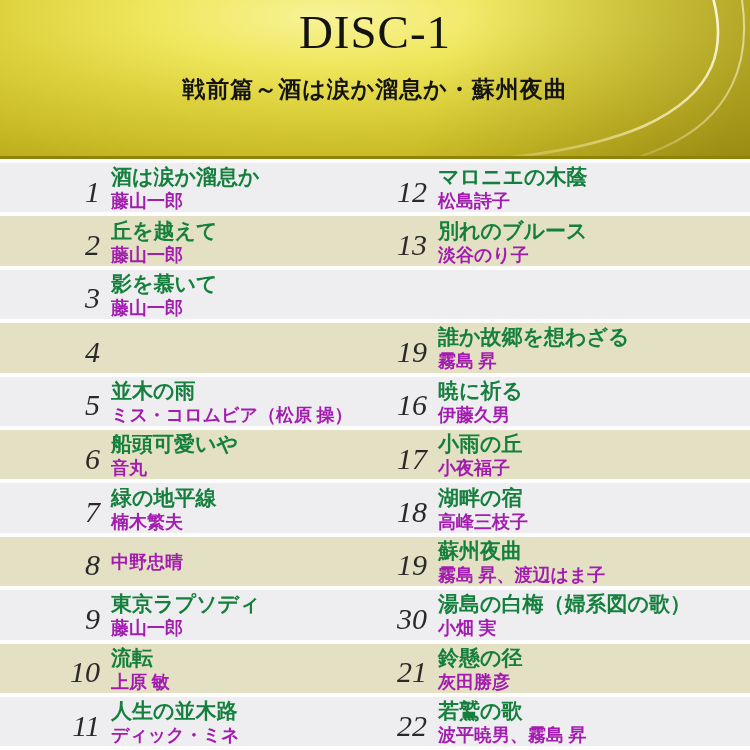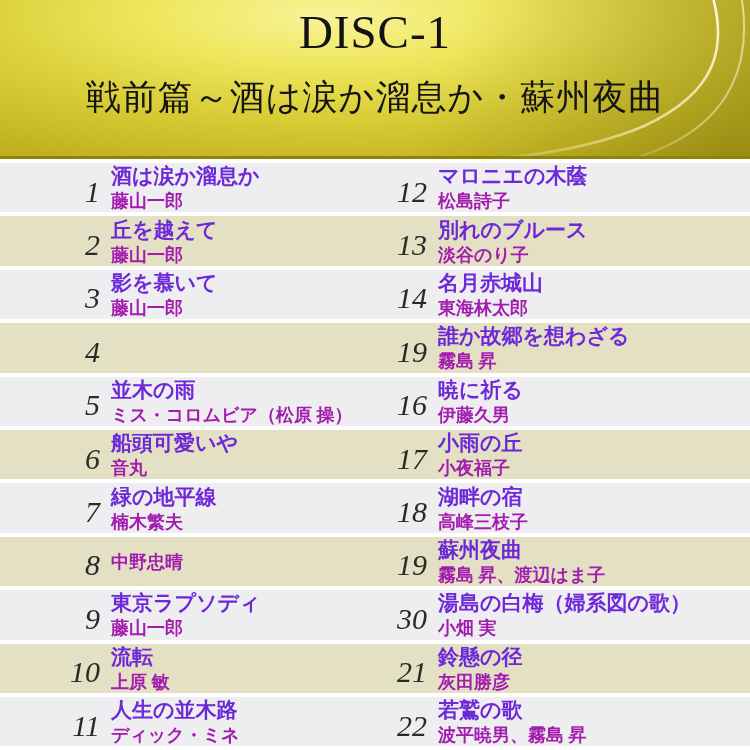--- a/index.html
+++ b/index.html
@@ -18,39 +18,39 @@
         #c9bb25 58%, #b3a517 76%, #a09108 94%);
     border-bottom:3px solid #8e8209;
   }
   .header svg{position:absolute;top:0;left:0;}
   .disc-title{
     position:absolute;top:7px;left:0;width:100%;text-align:center;
     font-size:47px;line-height:1.1;color:#131313;letter-spacing:1px;
   }
   .subtitle{
     position:absolute;top:74px;left:0;width:100%;text-align:center;
-    font-size:35px;font-weight:normal;color:#141414;letter-spacing:1px;
+    font-size:23px;font-weight:bold;color:#141414;letter-spacing:1px;
   }
   
   .list{position:absolute;top:163px;left:0;width:750px;}
   .row{display:flex;height:49.4px;margin-bottom:4px;}
   .row.shade-gray{background:#eeedef;}
   .row.shade-beige{background:#e4e0c3;}
   .cell{width:375px;display:flex;align-items:center;box-sizing:border-box;}
   .num{
     font-style:italic;font-size:30px;color:#2a2a2a;
     text-align:right;flex:0 0 auto;padding-top:8px;line-height:1;
     font-family:"Liberation Serif","DejaVu Serif",serif;
   }
   .cell.c-left  .num{width:100px;}
   .cell.c-right .num{width:52px;}
   .meta{margin-left:11px;padding-top:2px;}
   .title{
-    font-size:21px;font-weight:bold;color:#6d28d9;
-    line-height:25px;white-space:nowrap;font-family:Liberation Mono, monospace;
+    font-size:21px;font-weight:bold;color:#15803d;
+    line-height:25px;white-space:nowrap;
   }
   .artist{
     font-size:18px;font-weight:bold;color:#a21caf;
     line-height:22px;white-space:nowrap;
   }
 </style>
 </head>
 <body>
 
 <div class="header">
@@ -105,27 +105,20 @@
   </div>
 
   <div class="row shade-gray">
     <div class="cell c-left">
       <div class="num">3</div>
       <div class="meta">
         <div class="title">影を慕いて</div>
         <div class="artist">藤山一郎</div>
       </div>
     </div>
-    <div class="cell c-right">
-      <div class="num">14</div>
-      <div class="meta">
-        <div class="title">名月赤城山</div>
-        <div class="artist">東海林太郎</div>
-      </div>
-    </div>
   </div>
 
   <div class="row shade-beige">
     <div class="cell c-left">
       <div class="num">4</div>
     </div>
     <div class="cell c-right">
       <div class="num">19</div>
       <div class="meta">
         <div class="title">誰か故郷を想わざる</div>

